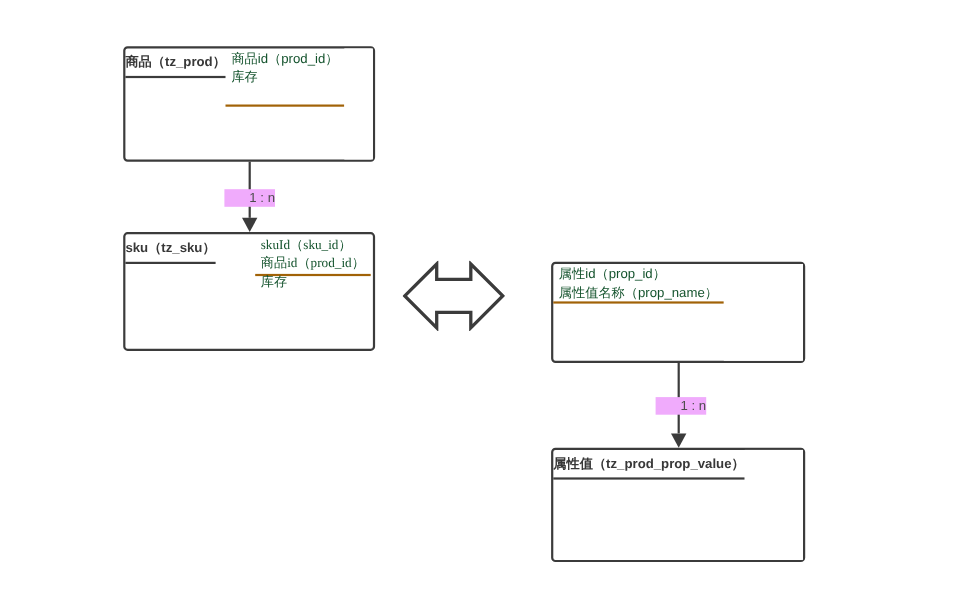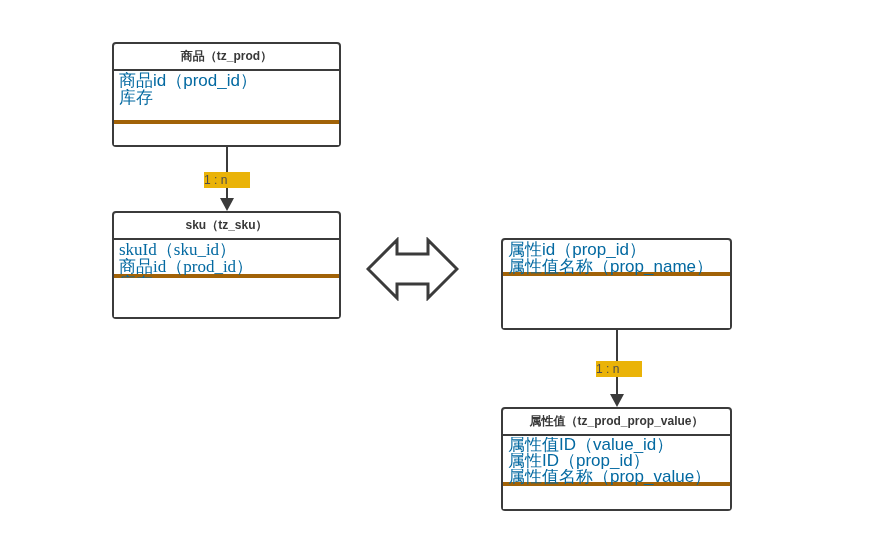--- a/index.html
+++ b/index.html
@@ -15,41 +15,41 @@
     font-family: "Liberation Sans", "DejaVu Sans", sans-serif;
     overflow: hidden;
   }
   .entity {
     position: absolute;
     box-sizing: border-box;
     background: #ffffff;
     border: 2px solid #3b3b3b;
     border-radius: 4px;
     display: flex;
-    flex-direction: column;
+    flex-direction: row;
   }
   .entity-header {
     flex: none;
     border-bottom: 2px solid #3b3b3b;
     font-size: 12px;
     font-weight: bold;
     color: #383838;
     display: flex;
     align-items: center;
     justify-content: center;
     height: 25px;
     white-space: nowrap;
   }
   .entity-body {
     flex: none;
     box-sizing: border-box;
-    border-bottom: 4px solid #a16207;
+    border-bottom: 2px solid #a16207;
     padding: 1px 5px 0 5px;
-    font-size: 17px;
-    color: #0369a1;
+    font-size: 12px;
+    color: #14532d;
   }
   .entity-body .field {
     white-space: nowrap;
     overflow: hidden;
   }
   .entity-footer {
     flex: 1;
     background: #ffffff;
   }
   .connector-line {
@@ -63,24 +63,24 @@
     height: 0;
     border-left: 7px solid transparent;
     border-right: 7px solid transparent;
     border-top: 13px solid #3b3b3b;
   }
   .cardinality-label {
     position: absolute;
     width: 46px;
     height: 16px;
     line-height: 16px;
-    text-align: left;
+    text-align: right;
     font-size: 12px;
     color: #4d4d4d;
-    background: #eab308;
+    background: #f0abfc;
     white-space: nowrap;
   }
   .relation-arrow {
     position: absolute;
   }
 </style>
 </head>
 <body>
 
 <div id="canvas">
@@ -91,21 +91,21 @@
       <div class="field">商品id（prod_id）</div>
       <div class="field">库存</div>
     </div>
     <div class="entity-footer"></div>
   </div>
 
   <div class="connector-line" style="left:226px; top:147px; height:51px;"></div>
   <div class="arrow-down" style="left:220px; top:198px;"></div>
   <div class="cardinality-label" style="left:204px; top:172px;">1 : n</div>
 
-  <div class="entity" style="left:112px; top:211px; width:229px; height:108px;">
+  <div class="entity" style="left:112px; top:211px; width:229px; height:108px;gap:36px;">
     <div class="entity-header">sku（tz_sku）</div>
     <div class="entity-body" style="height:38px; line-height:17px;font-family:Liberation Serif, serif;">
       <div class="field">skuId（sku_id）</div>
       <div class="field">商品id（prod_id）</div>
       <div class="field">库存</div>
     </div>
     <div class="entity-footer"></div>
   </div>
 
   <svg class="relation-arrow" style="left:366px; top:237px;" width="93" height="64" viewBox="0 0 93 64">
@@ -119,21 +119,16 @@
     </div>
     <div class="entity-footer"></div>
   </div>
 
   <div class="connector-line" style="left:616px; top:330px; height:64px;"></div>
   <div class="arrow-down" style="left:610px; top:394px;"></div>
   <div class="cardinality-label" style="left:596px; top:361px;">1 : n</div>
 
   <div class="entity" style="left:501px; top:407px; width:231px; height:104px;">
     <div class="entity-header">属性值（tz_prod_prop_value）</div>
-    <div class="entity-body" style="height:50px; line-height:16px;">
-      <div class="field">属性值ID（value_id）</div>
-      <div class="field">属性ID（prop_id）</div>
-      <div class="field">属性值名称（prop_value）</div>
-    </div>
     <div class="entity-footer"></div>
   </div>
 
 </div>
 
 </body></html>

